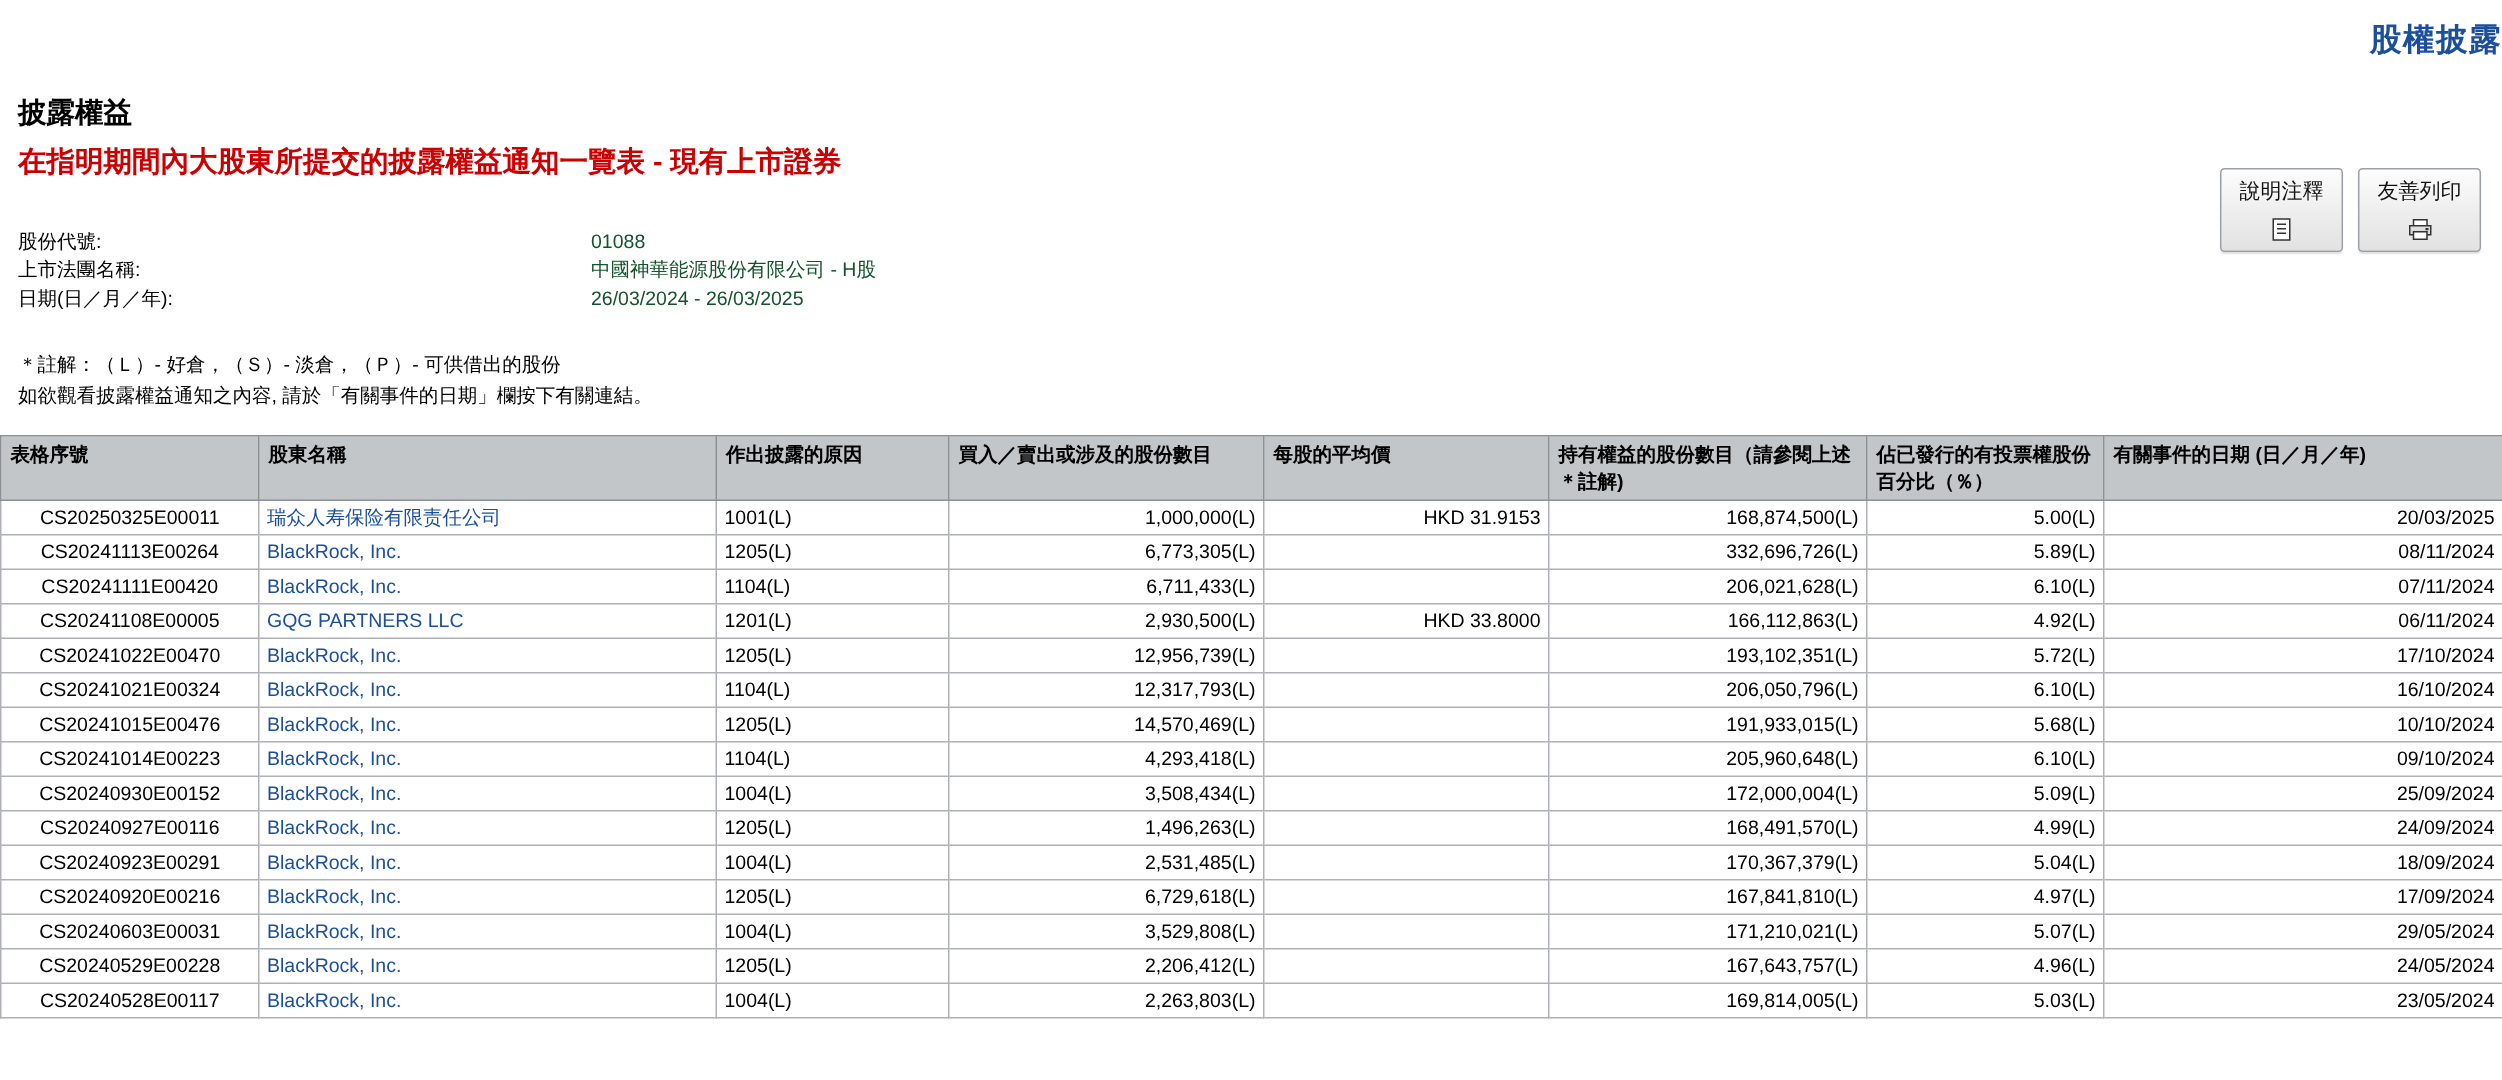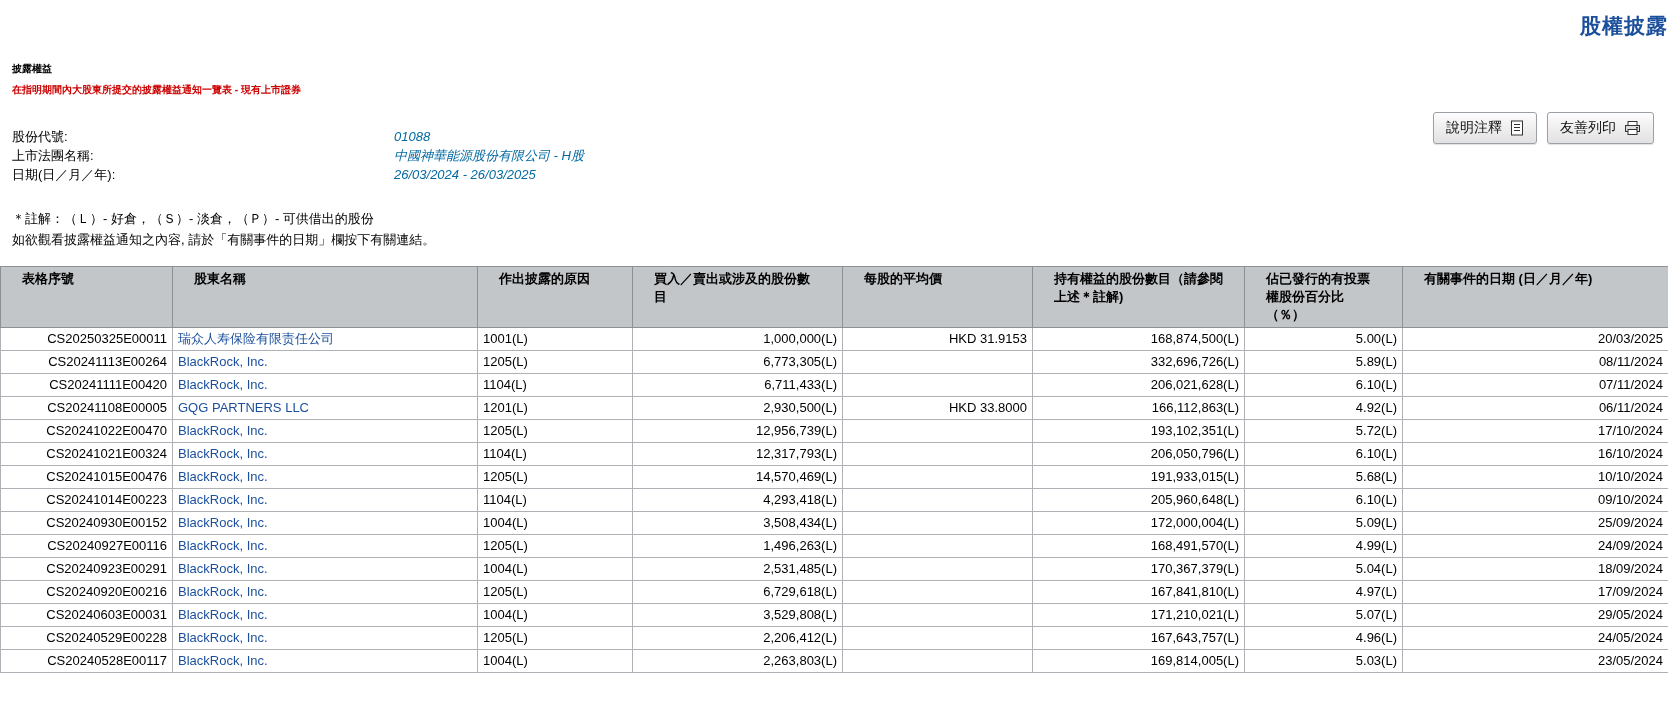--- a/index.html
+++ b/index.html
@@ -23,27 +23,27 @@
   }
   .title {
     font-size: 21px;
     font-weight: bold;
     color: #1b4f9c;
     margin: 12px 0 0 12px;
     letter-spacing: 1px;
     text-align: right;
   }
   .subtitle {
-    font-size: 10px;
+    font-size: 19px;
     font-weight: bold;
     color: #000000;
     margin: 22px 0 0 12px;
   }
   .redline {
-    font-size: 10px;
+    font-size: 19px;
     font-weight: bold;
     color: #cc0000;
     margin: 7px 0 0 12px;
   }
   .btn-row {
     position: absolute;
     top: 100px;
     right: 14px;
     display: flex;
     gap: 10px;
@@ -54,69 +54,69 @@
     gap: 8px;
     border: 1px solid #9aa0a6;
     background: linear-gradient(to bottom, #fdfdfd 0%, #ededed 55%, #e2e2e2 100%);
     border-radius: 3px;
     padding: 6px 12px;
     font-size: 14px;
     color: #111;
     cursor: pointer;
     box-shadow: 0 1px 1px rgba(0,0,0,0.12);
     white-space: nowrap;
+    flex-direction: column;
   }
   .btn svg { display: block; }
   .meta {
     margin: 30px 14px 0 12px;
     font-size: 13px;
     line-height: 19px;
   }
   .meta-row {
     display: flex;
   }
   .meta-label {
     width: 382px;
     color: #000;
   }
   .meta-value {
-    font-style: italic;
-    color: #0369a1;
+    color: #14532d;
   }
   .note {
     margin: 24px 0 0 12px;
     font-size: 13px;
     line-height: 21px;
   }
   table.disclosure {
     margin-top: 16px;
     border-collapse: collapse;
     width: 1668px;
     table-layout: fixed;
     font-size: 13px;
   }
   table.disclosure th {
     background: #c3c6c9;
     border: 1px solid #8d9195;
     font-weight: bold;
     text-align: left;
     vertical-align: top;
-    padding: 3px 21px;
+    padding: 3px 6px;
     line-height: 18px;
     color: #000;
   }
   table.disclosure td {
     border: 1px solid #aeb2b6;
     padding: 2px 5px;
     line-height: 18px;
     vertical-align: top;
     white-space: nowrap;
     overflow: hidden;
   }
-  td.serial { text-align: right; }
+  td.serial { text-align: center; }
   td.name { color: #1b4f9c; }
   td.reason { text-align: left; }
   td.num { text-align: right; }
   td.price { text-align: right; }
   td.holding { text-align: right; }
   td.pct { text-align: right; }
   td.date { text-align: right; }
   col.c-serial { width: 172px; }
   col.c-name   { width: 305px; }
   col.c-reason { width: 155px; }

